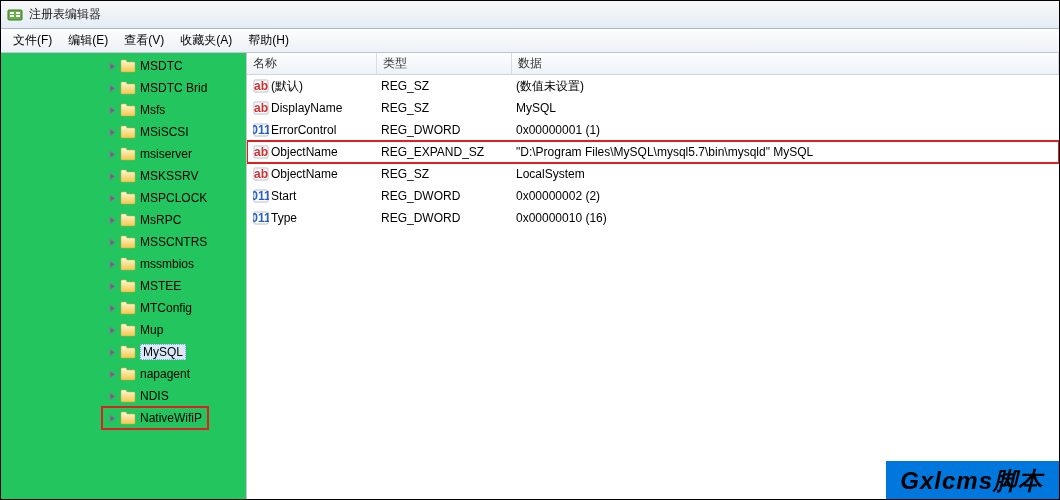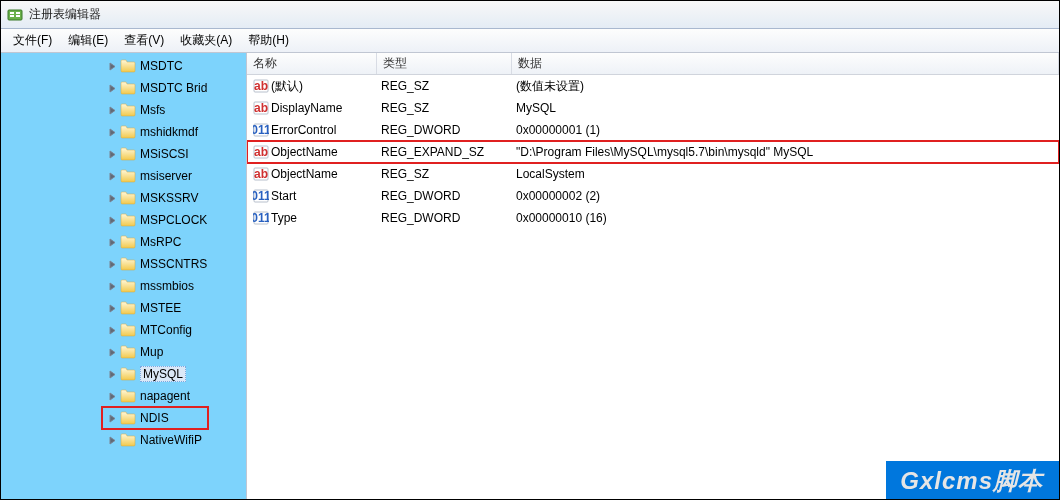--- a/index.html
+++ b/index.html
@@ -3,42 +3,42 @@
 <meta charset="utf-8">
 <style>
 * { margin: 0; padding: 0; box-sizing: border-box; font-family: "Microsoft YaHei", "Segoe UI", Tahoma, sans-serif; font-size: 12px; }
 body { background: #fff; width: 1060px; height: 500px; overflow: hidden; border: 1px solid #000; position: relative; }
 .titlebar { height: 28px; background: linear-gradient(to bottom, #f8f8f8, #e4ecf5); display: flex; align-items: center; padding: 0 6px; border-bottom: 1px solid #a9b8cf; }
 .titlebar .app-icon { width: 16px; height: 16px; margin-right: 6px; display: flex; align-items: center; justify-content: center; }
 .titlebar .title { color: #222; }
 .menubar { height: 24px; background: linear-gradient(to bottom, #fdfdfd, #edf1f7); display: flex; align-items: center; padding: 0 4px; border-bottom: 1px solid #c0c6d2; }
 .menubar .menu-item { padding: 2px 8px; cursor: default; }
 .content { display: flex; height: calc(500px - 28px - 24px - 2px); }
-.tree-panel { width: 246px; border-right: 1px solid #c0c6d2; overflow: hidden; background: #7dd3fc; position: relative; }
+.tree-panel { width: 246px; border-right: 1px solid #c0c6d2; overflow: hidden; background: #22c55e; position: relative; }
 .tree { padding: 2px 0; }
 .tree-row { display: flex; align-items: center; height: 22px; padding-left: 106px; white-space: nowrap; }
 .tree-row .expander { width: 11px; height: 11px; flex-shrink: 0; display: flex; align-items: center; justify-content: center; margin-right: 2px; }
 .tree-row .folder-icon { width: 16px; height: 14px; margin-right: 4px; flex-shrink: 0; }
 .tree-row .label { color: #000; }
 .tree-row.selected .label { background: #dbe8f7; border: 1px dotted #7aa9e0; padding: 0 2px; }
 .hl-tree { position: absolute; border: 2px solid #e02020; pointer-events: none; }
 .list-panel { flex: 1; overflow: hidden; background: #fff; position: relative; }
 .list-header { display: flex; height: 22px; background: linear-gradient(to bottom, #fdfdfd, #eef2f7); border-bottom: 1px solid #d0d4dc; }
 .list-header .col { display: flex; align-items: center; padding: 0 6px; border-right: 1px solid #d8dce4; color: #333; }
 .col-name { width: 130px; }
 .col-type { width: 135px; }
 .col-data { flex: 1; }
 .list-body { }
 .list-row { display: flex; align-items: center; height: 22px; padding-left: 4px; }
 .list-row .icon { width: 20px; display: flex; align-items: center; justify-content: center; flex-shrink: 0; }
 .list-row .name { width: 110px; color: #000; }
 .list-row .type { width: 135px; color: #000; }
 .list-row .data { flex: 1; color: #000; }
 .list-row.highlighted { outline: 2px solid #e02020; outline-offset: -1px; }
-.watermark { position: absolute; right: -2px; bottom: -2px; background: #0077dd; color: #e5e5e5; font-size: 24px; font-weight: bold; font-style: italic; padding: 4px 18px 4px 14px; letter-spacing: 1px; }
+.watermark { position: absolute; right: -2px; bottom: -2px; background: #0077dd; color: #000000; font-size: 24px; font-weight: bold; font-style: italic; padding: 4px 18px 4px 14px; letter-spacing: 1px; }
 
 .svg-folder { fill: url(#fg); stroke: #d2a742; stroke-width: 0.5; }
 .exp-tri { fill: #606a77; }
 </style>
 </head>
 <body>
 
 <svg width="0" height="0" style="position:absolute">
   <defs>
     <linearGradient id="fg" x1="0" y1="0" x2="0" y2="1">
@@ -107,31 +107,20 @@
         </div>
         <div class="tree-row">
           <span class="expander">
             <svg width="9" height="9" viewBox="0 0 9 9">
               <path class="exp-tri" d="M2 1 L7 4.5 L2 8 Z" fill="#fff" stroke="#7a8494"></path>
             </svg>
           </span>
           <span class="folder-icon"><svg width="16" height="14" viewBox="0 0 16 14">
               <path class="svg-folder" d="M1 3 L1 12 Q1 13 2 13 L14 13 Q15 13 15 12 L15 4 Q15 3 14 3 L7 3 L6 1 L2 1 Q1 1 1 2 Z"></path>
             </svg></span>
-          <span class="label">mshidkmdf</span>
-        </div>
-        <div class="tree-row">
-          <span class="expander">
-            <svg width="9" height="9" viewBox="0 0 9 9">
-              <path class="exp-tri" d="M2 1 L7 4.5 L2 8 Z" fill="#fff" stroke="#7a8494"></path>
-            </svg>
-          </span>
-          <span class="folder-icon"><svg width="16" height="14" viewBox="0 0 16 14">
-              <path class="svg-folder" d="M1 3 L1 12 Q1 13 2 13 L14 13 Q15 13 15 12 L15 4 Q15 3 14 3 L7 3 L6 1 L2 1 Q1 1 1 2 Z"></path>
-            </svg></span>
           <span class="label">MSiSCSI</span>
         </div>
         <div class="tree-row">
           <span class="expander">
             <svg width="9" height="9" viewBox="0 0 9 9">
               <path class="exp-tri" d="M2 1 L7 4.5 L2 8 Z" fill="#fff" stroke="#7a8494"></path>
             </svg>
           </span>
           <span class="folder-icon"><svg width="16" height="14" viewBox="0 0 16 14">
               <path class="svg-folder" d="M1 3 L1 12 Q1 13 2 13 L14 13 Q15 13 15 12 L15 4 Q15 3 14 3 L7 3 L6 1 L2 1 Q1 1 1 2 Z"></path>

